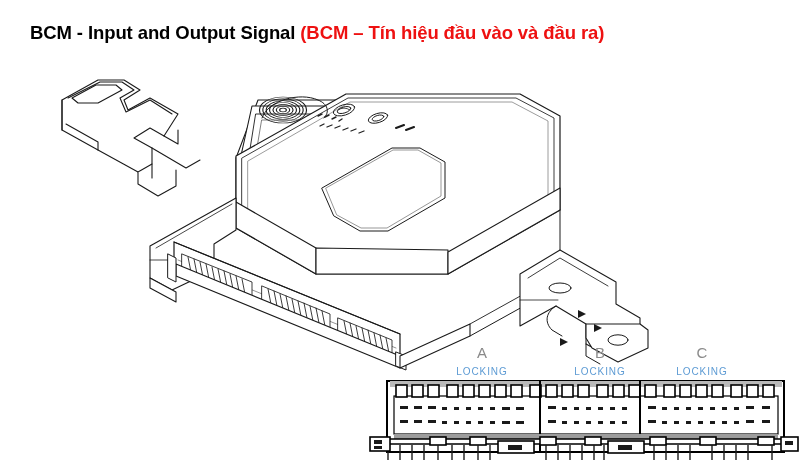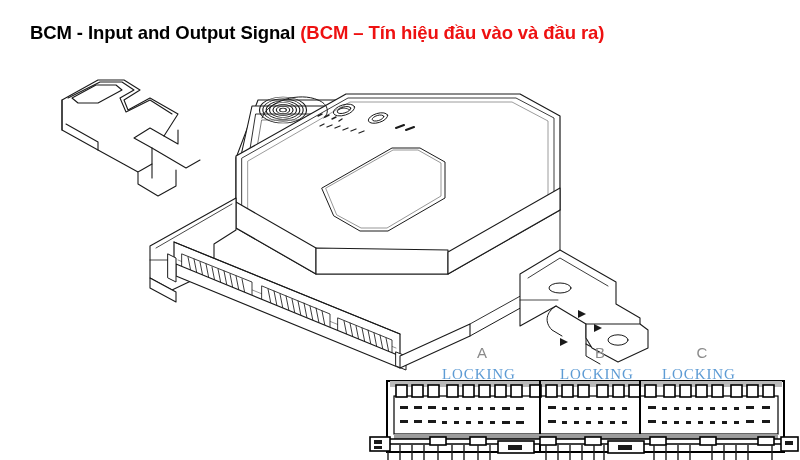--- a/index.html
+++ b/index.html
@@ -31,23 +31,23 @@
   #drawing svg{display:block;}
 
   
   #connector-labels{position:absolute;left:0;top:0;width:800px;height:460px;pointer-events:none;}
   .conn-letter{
     position:absolute;font-size:15px;color:#8a8a8a;
     font-family:"Liberation Sans", sans-serif;font-weight:400;
     text-align:center;width:40px;
   }
   .conn-locking{
-    position:absolute;font-size:15px;color:#5d9bd4;
-    font-family:Liberation Serif, serif;letter-spacing:0.9px;
-    width:80px;
+    position:absolute;font-size:10px;color:#5d9bd4;
+    font-family:Liberation Sans, sans-serif;letter-spacing:0.9px;
+    text-align:center;width:80px;
   }
 </style>
 </head>
 <body>
 
 <div id="page">
 
   <div id="title-bar">
     <span class="title-en">BCM - Input and Output Signal</span><span class="title-vi">(BCM – Tín hiệu đầu vào và đầu ra)</span>
   </div>

